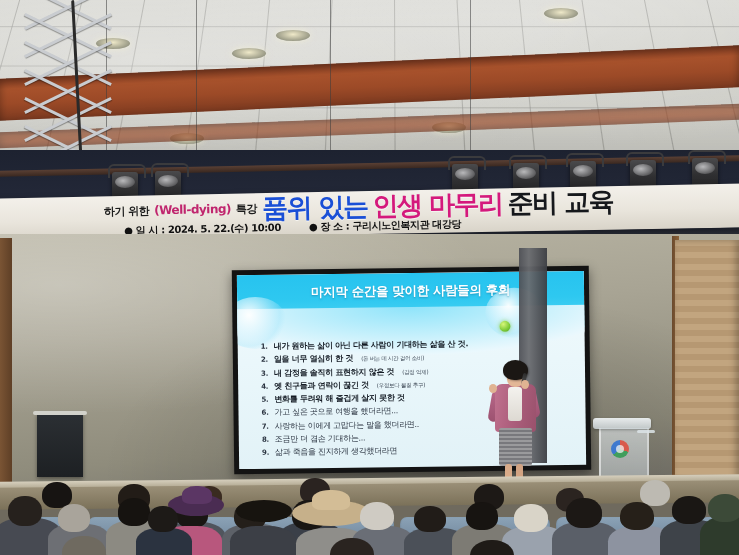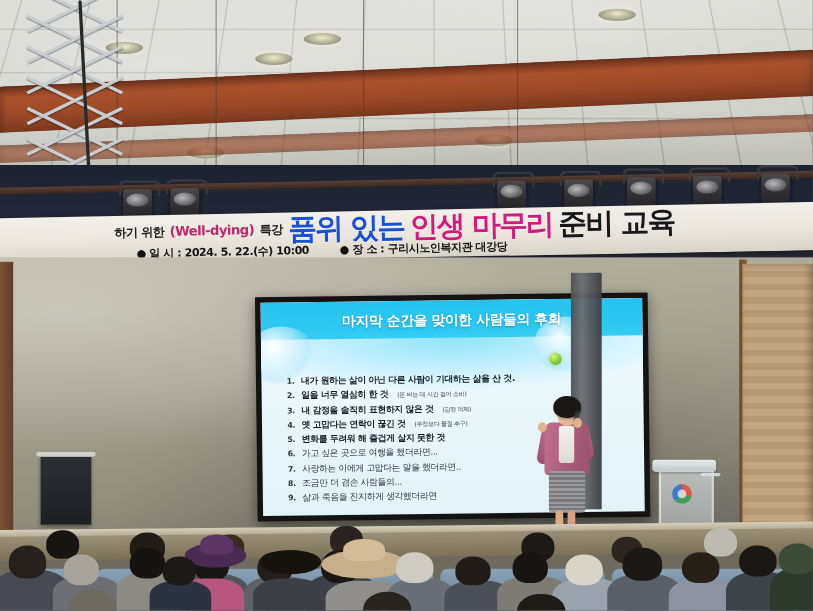--- a/index.html
+++ b/index.html
@@ -478,41 +478,41 @@
           <span class="sl-main">일을 너무 열심히 한 것</span>
           <span class="sl-sub">(돈 버는 데 시간 걸어 소비)</span>
         </div>
         <div class="sl-item">
           <span class="sl-num">3.</span>
           <span class="sl-main">내 감정을 솔직히 표현하지 않은 것</span>
           <span class="sl-sub">(감정 억제)</span>
         </div>
         <div class="sl-item">
           <span class="sl-num">4.</span>
-          <span class="sl-main">옛 고맙다는 연락이 끊긴 것</span>
+          <span class="sl-main">옛 친구들과 연락이 끊긴 것</span>
           <span class="sl-sub">(우정보다 물질 추구)</span>
         </div>
         <div class="sl-item">
           <span class="sl-num">5.</span>
           <span class="sl-main">변화를 두려워 해 즐겁게 살지 못한 것</span>
           <span class="sl-sub"></span>
         </div>
         <div class="sl-item light">
           <span class="sl-num">6.</span>
           <span class="sl-main">가고 싶은 곳으로 여행을 했더라면...</span>
           <span class="sl-sub"></span>
         </div>
         <div class="sl-item light">
           <span class="sl-num">7.</span>
           <span class="sl-main">사랑하는 이에게 고맙다는 말을 했더라면..</span>
           <span class="sl-sub"></span>
         </div>
         <div class="sl-item light">
           <span class="sl-num">8.</span>
-          <span class="sl-main">조금만 더 겸손 사람들의...</span>
+          <span class="sl-main">조금만 더 겸손 기대하는...</span>
           <span class="sl-sub"></span>
         </div>
         <div class="sl-item light">
           <span class="sl-num">9.</span>
           <span class="sl-main">삶과 죽음을 진지하게 생각했더라면</span>
           <span class="sl-sub"></span>
         </div>
       </div>
     </div>
   </div>

